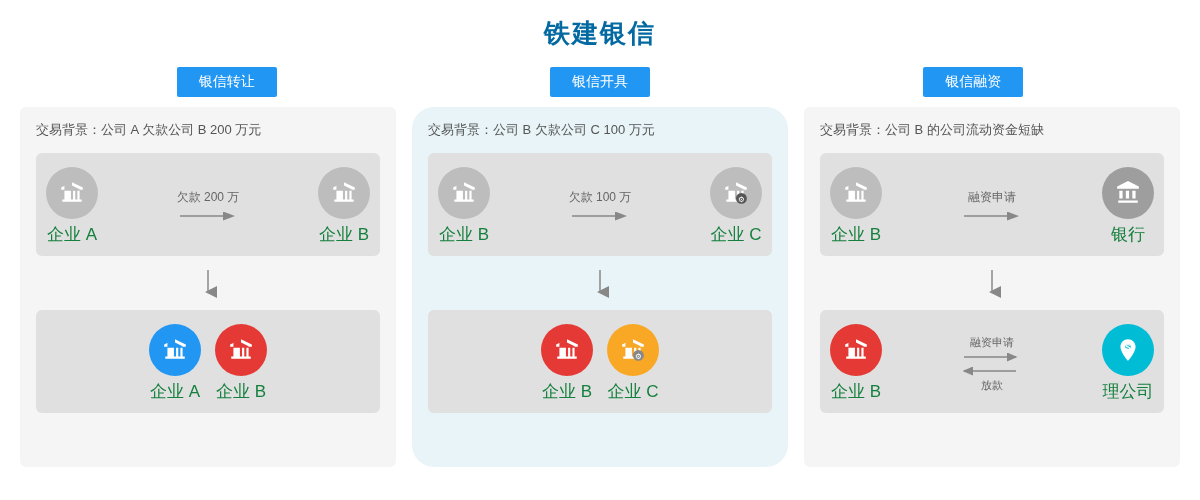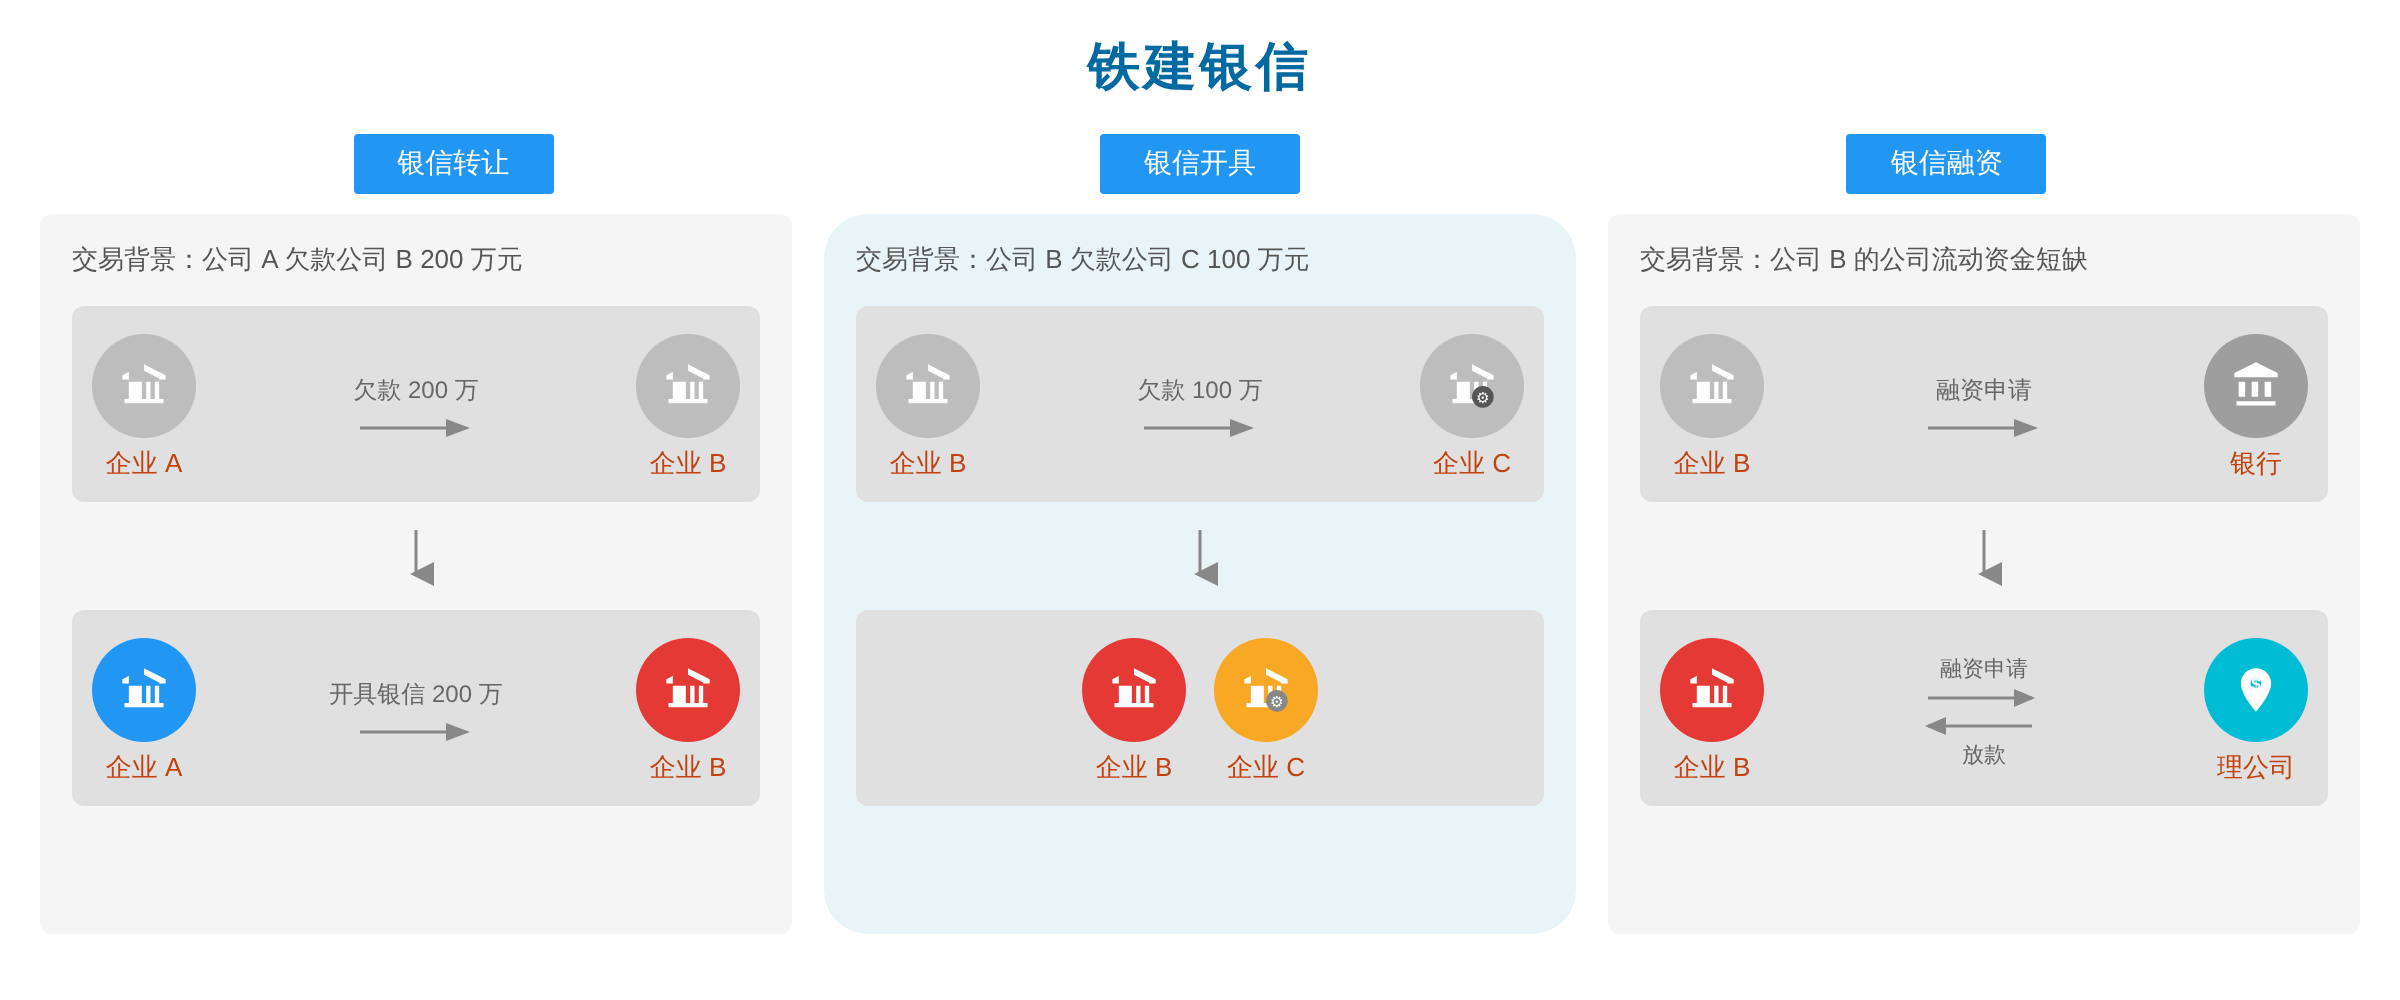--- a/index.html
+++ b/index.html
@@ -85,22 +85,22 @@
     }
 
     .entity {
       display: flex;
       flex-direction: column;
       align-items: center;
       gap: 4px;
     }
 
     .entity-label {
-      font-size: 13px;
-      color: #c2410c;
+      font-size: 17px;
+      color: #15803d;
     }
 
     .arrow-label {
       font-size: 12px;
       color: #666;
       text-align: center;
       flex: 1;
     }
 
     .arrow-area {
@@ -197,31 +197,20 @@
     <div class="flow-box">
       <div class="entities-row">
         <div class="entity">
           <div class="icon-circle icon-blue">
             <svg width="26" height="26" viewBox="0 0 24 24" fill="white">
                 <path d="M12 2L2 7v2h20V7L12 2zm-7 8v8H3v2h18v-2h-2v-8h-2v8h-2v-8h-2v8h-2v-8H5zm7-5l7 3.5V9H5V5.5L12 2z"></path>
               </svg>
           </div>
           <span class="entity-label">企业 A</span>
         </div>
-        <div class="arrow-area">
-          <span class="arrow-label">开具银信 200 万</span>
-          <svg width="60" height="16">
-              <defs>
-                <marker id="ah2" markerWidth="8" markerHeight="8" refX="6" refY="3" orient="auto">
-                  <path d="M0,0 L0,6 L8,3 z" fill="#888"></path>
-                </marker>
-              </defs>
-              <line x1="2" y1="8" x2="54" y2="8" stroke="#888" stroke-width="1.5" marker-end="url(#ah2)"></line>
-            </svg>
-        </div>
         <div class="entity">
           <div class="icon-circle icon-red">
             <svg width="26" height="26" viewBox="0 0 24 24" fill="white">
                 <path d="M12 2L2 7v2h20V7L12 2zm-7 8v8H3v2h18v-2h-2v-8h-2v8h-2v-8h-2v8h-2v-8H5zm7-5l7 3.5V9H5V5.5L12 2z"></path>
               </svg>
           </div>
           <span class="entity-label">企业 B</span>
         </div>
       </div>
     </div>

